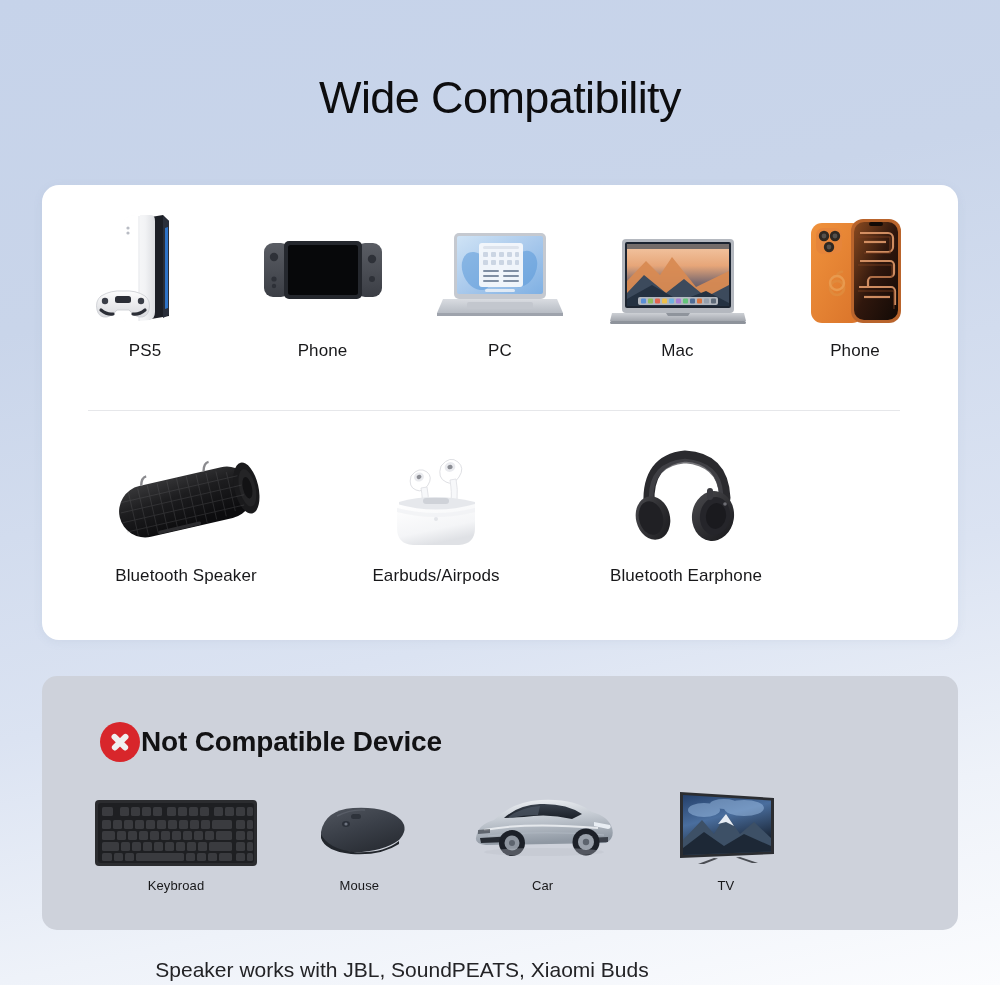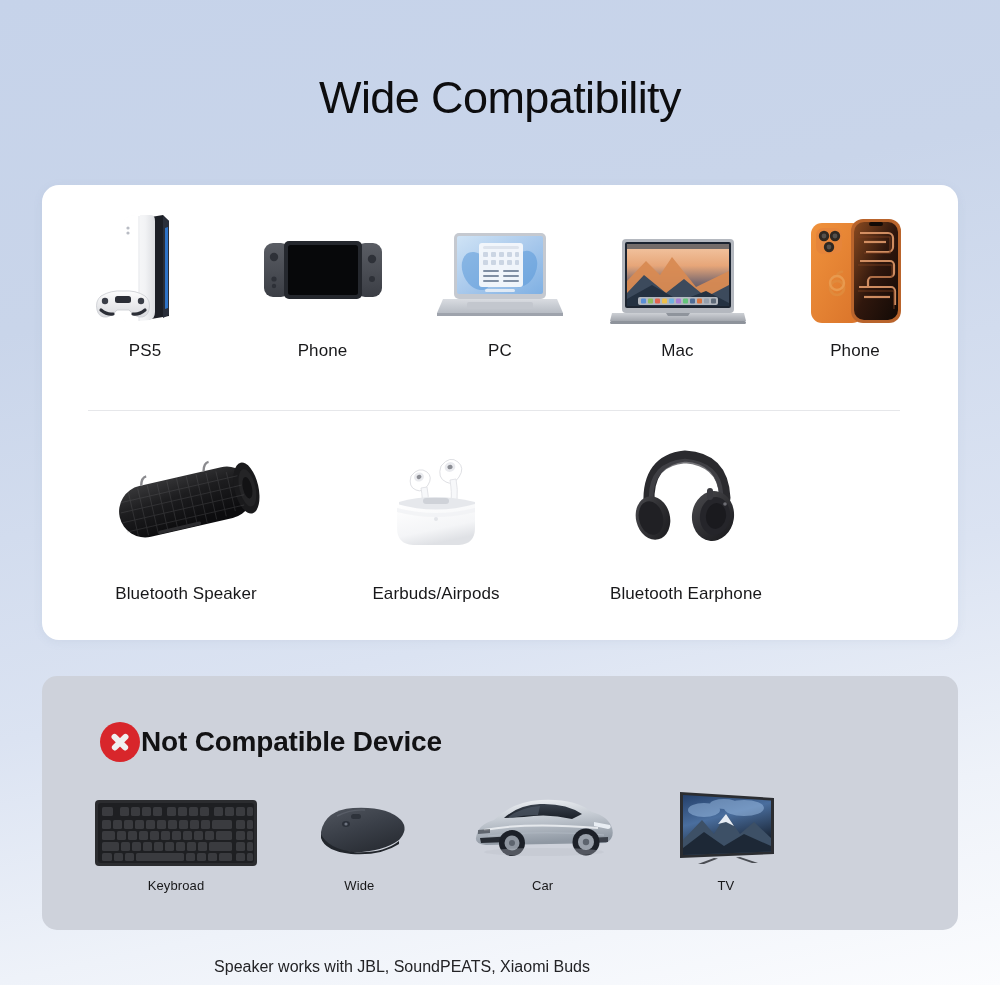--- a/index.html
+++ b/index.html
@@ -48,21 +48,21 @@
   .item { display: flex; flex-direction: column; align-items: center; }
   .art { display: flex; align-items: flex-end; justify-content: center; }
   .art-top   { width: 170px; height: 115px; }
   .art-audio { width: 200px; height: 110px; }
   .art-bad   { width: 180px; height: 88px; }
 
   .label {
     font-size: 17px; color: #18181a; margin-top: 14px;
     white-space: nowrap; letter-spacing: 0.1px;
   }
-  .label-audio { font-size: 17px; margin-top: 34px; }
+  .label-audio { font-size: 17px; margin-top: 16px; }
   .label-bad  { font-size: 13px; margin-top: 12px; }
 
   
   .nc-head {
     position: absolute; left: 100px; top: 722px;
     display: flex; align-items: center; gap: 1px;
   }
   .nc-icon {
     width: 40px; height: 40px; border-radius: 50%;
     background: #d8262b; position: relative; flex: none;
@@ -71,21 +71,21 @@
     content: ""; position: absolute; left: 50%; top: 50%;
     width: 21px; height: 5.5px; background: #f0f0f0; border-radius: 3px;
   }
   .nc-icon::before { transform: translate(-50%,-50%) rotate(45deg); }
   .nc-icon::after  { transform: translate(-50%,-50%) rotate(-45deg); }
   .nc-title { font-size: 28px; font-weight: 700; color: #121214; letter-spacing: -0.2px; }
 
   
   .footer {
     position: absolute; left: 0; top: 958px; width: 804px;
-    text-align: center; font-size: 16px; color: #232326;
+    text-align: center; font-size: 21px; color: #232326;
   }
 
   svg { display: block; }
 </style>
 </head>
 <body>
 
 <div class="page">
 
   <h1 class="title">Wide Compatibility</h1>
@@ -506,21 +506,21 @@
             </linearGradient>
           </defs>
           <path d="M14 34 Q18 12 46 10 Q80 8 94 22 Q102 31 92 42 Q74 55 44 54 Q18 52 14 38 Z" fill="url(#ms)"></path>
           <path d="M14 36 Q20 50 46 54 Q76 56 92 43 L92 46 Q74 58 44 56 Q18 53 14 40 Z" fill="#22262c"></path>
           <path d="M30 18 Q44 11 58 12" stroke="#5c626c" stroke-width="1.4" fill="none" opacity="0.8"></path>
           <rect x="44" y="16" width="10" height="5" rx="2.5" fill="#2e333b"></rect>
           <ellipse cx="39" cy="26" rx="4" ry="3" fill="#2b3039"></ellipse>
           <circle cx="39" cy="26" r="1.6" fill="#6e7480"></circle>
         </svg>
       </div>
-      <div class="label label-bad">Wide</div>
+      <div class="label label-bad">Mouse</div>
     </div>
 
     <div class="item">
       <div class="art art-bad">
         <svg width="150" height="74" viewBox="0 0 150 74" style="margin-bottom:4px">
           <defs>
             <linearGradient id="body" x1="0" y1="0" x2="0.2" y2="1">
               <stop offset="0" stop-color="#f2f4f7"></stop>
                 <stop offset="0.45" stop-color="#c6ccd4"></stop>
                 <stop offset="1" stop-color="#8f98a3"></stop>

